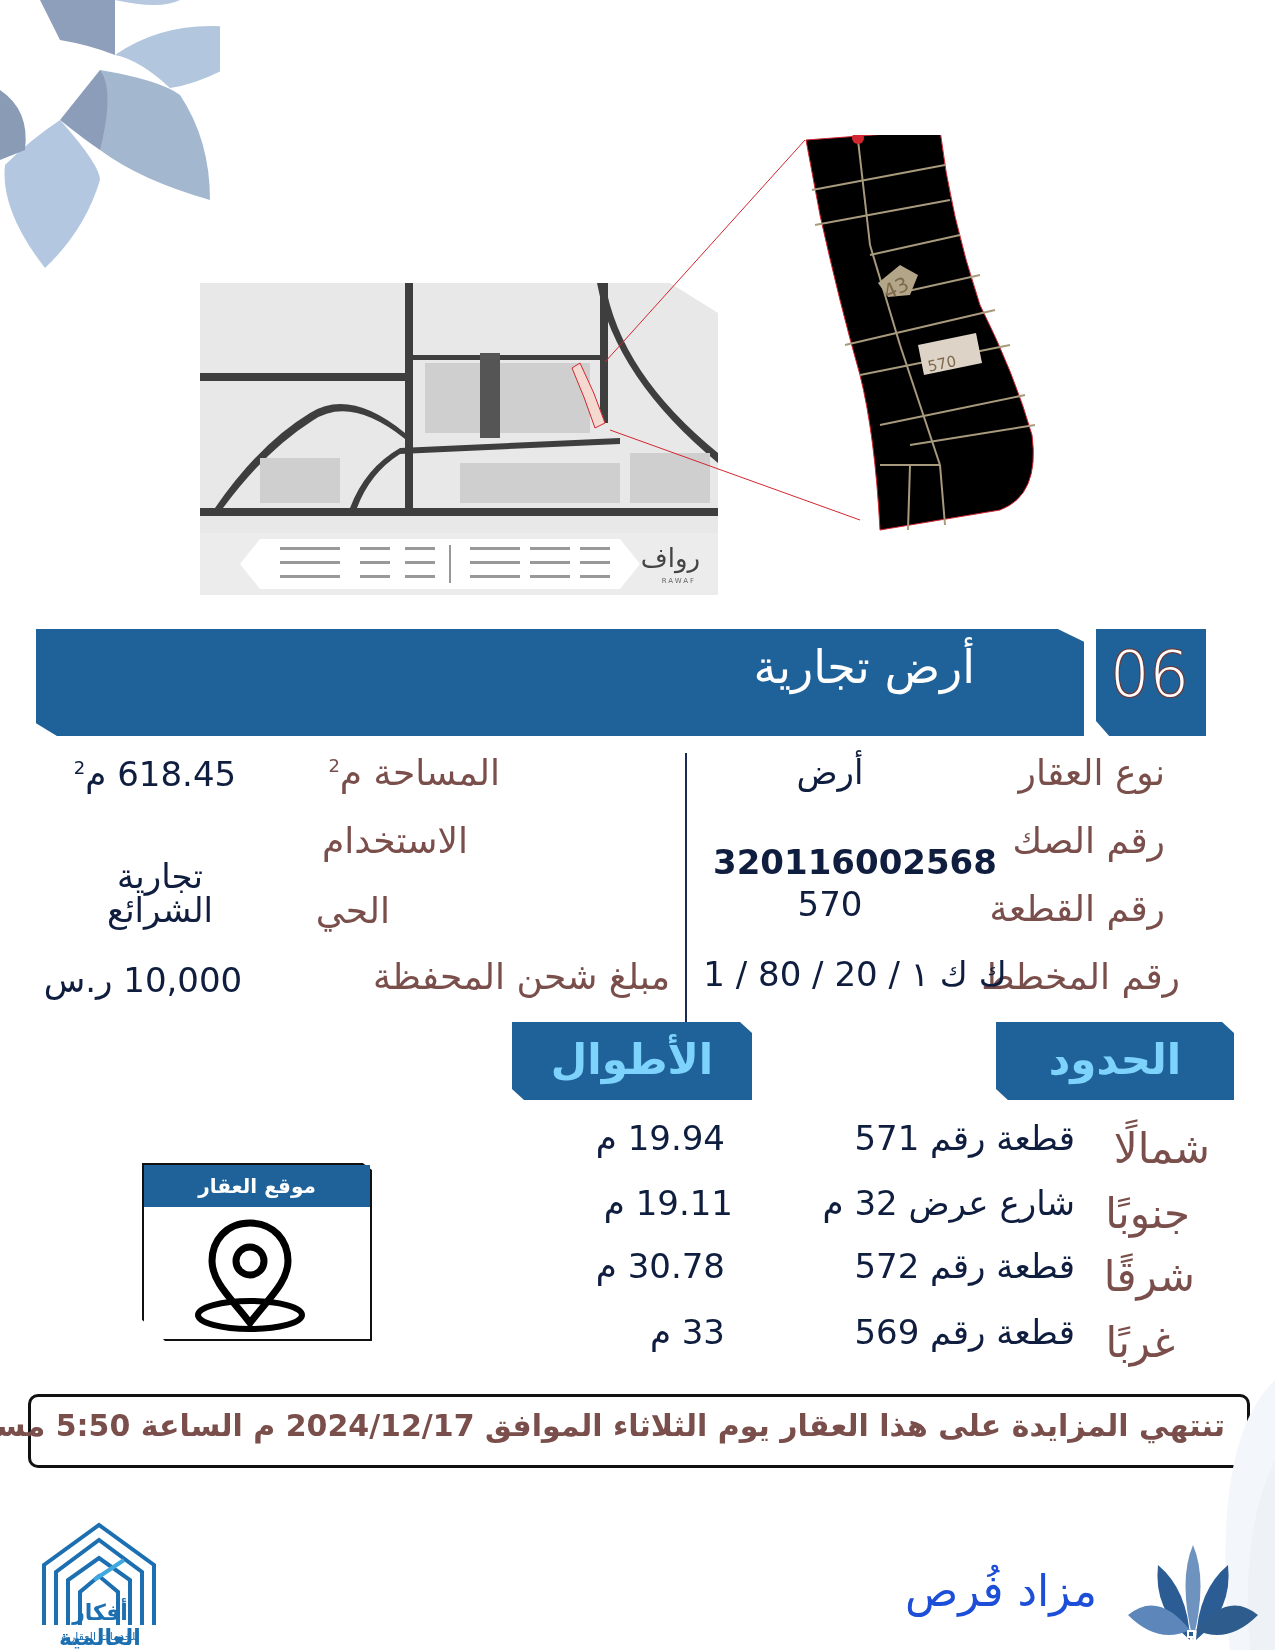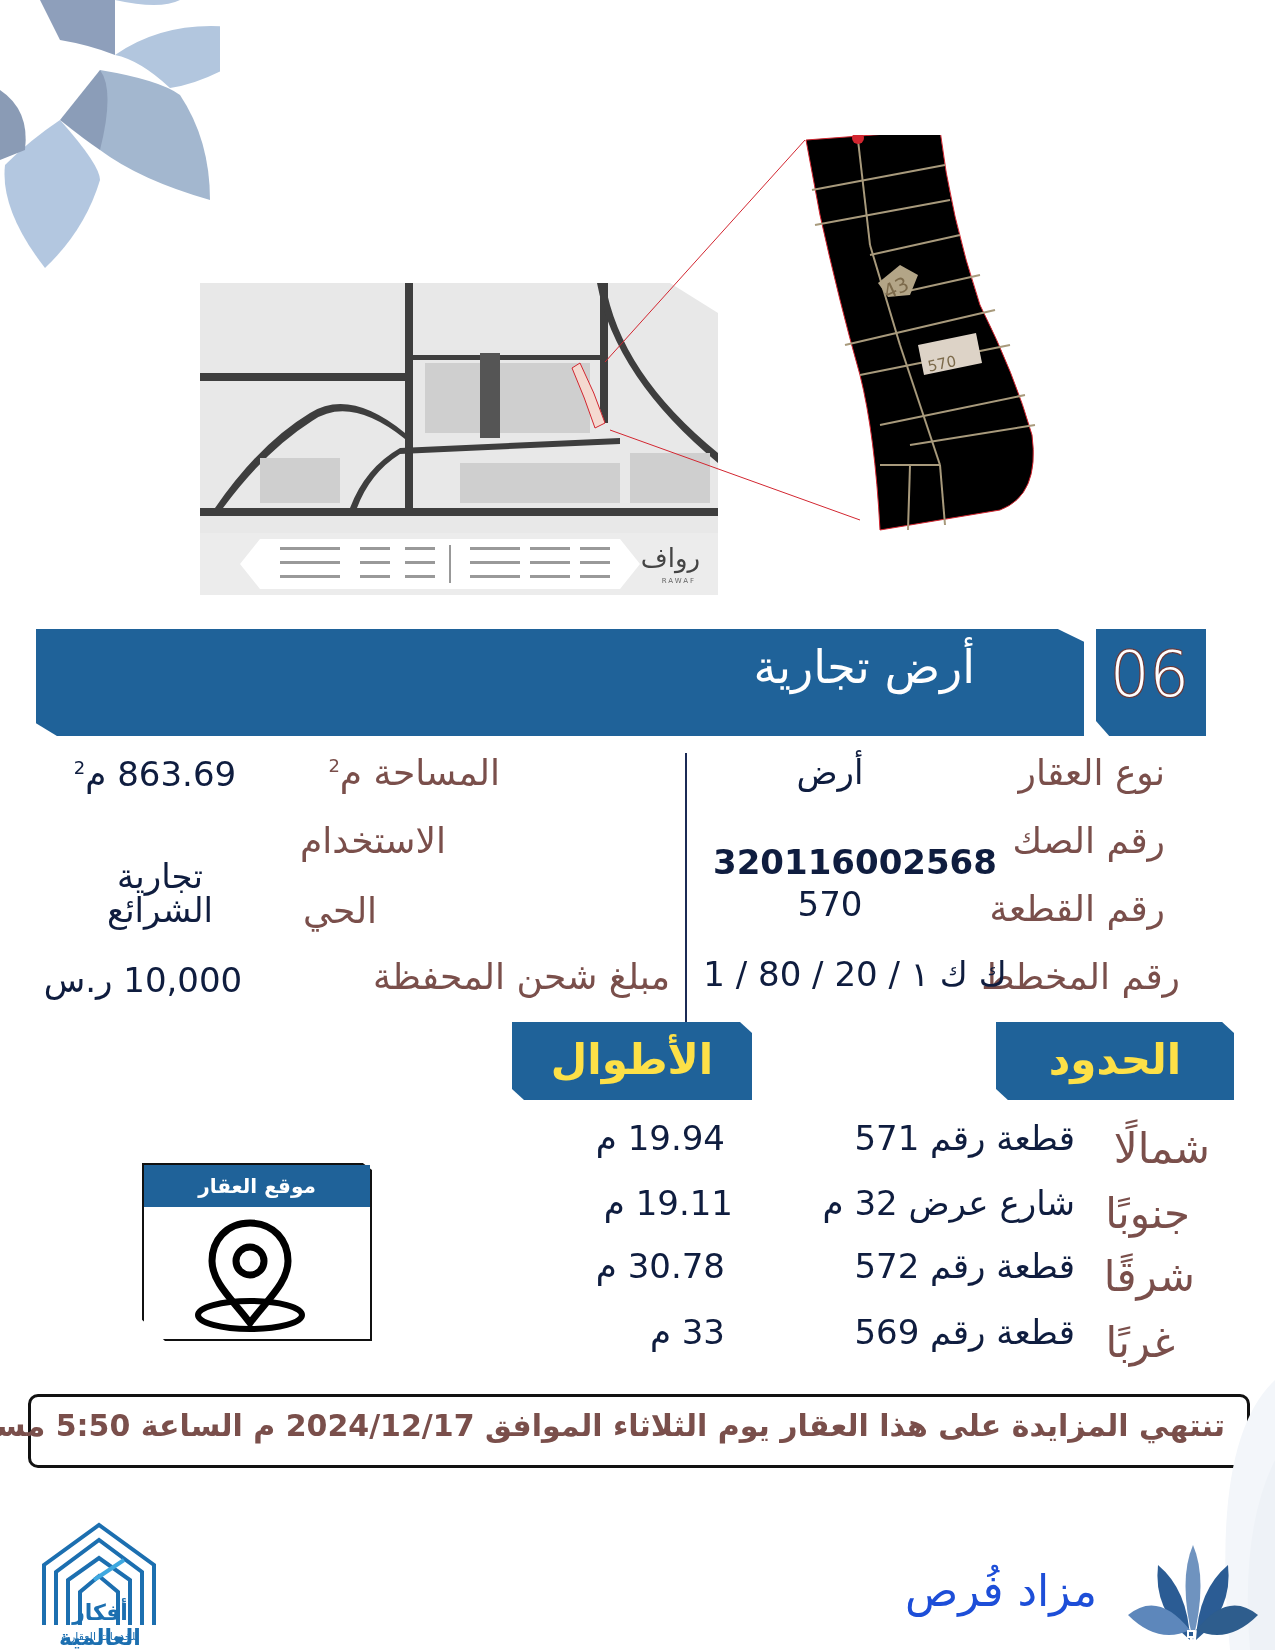--- a/index.html
+++ b/index.html
@@ -26,21 +26,21 @@
     .num-text { left: 1110px; top: 638px; font-size: 62px; color: #ffffff; font-weight: 300;
       text-shadow: 1px 1px 0 #6b3b3b, -1px -1px 0 #6b3b3b, 1px -1px 0 #6b3b3b, -1px 1px 0 #6b3b3b; }
 
     .vline { left: 685px; top: 753px; width: 2px; height: 290px; background: #1b2a55; }
 
     .lbl { color: #7a4f4b; font-size: 36px; direction: rtl; white-space: nowrap; }
     .val { color: #0f1d3f; font-size: 34px; direction: rtl; white-space: nowrap; text-align: center; }
     .sup { font-size: 18px; vertical-align: super; }
 
     
-    .sec-head { background: #1f6299; color: #fde047; font-size: 42px; font-weight: bold; text-align: center; direction: rtl;
+    .sec-head { background: #1f6299; color: #7dd3fc; font-size: 42px; font-weight: bold; text-align: center; direction: rtl;
       clip-path: polygon(0 0, 95% 0, 100% 14%, 100% 100%, 5% 100%, 0 86%); }
     .sec-hudud { left: 996px; top: 1022px; width: 238px; height: 78px; line-height: 76px; }
     .sec-atwal { left: 512px; top: 1022px; width: 240px; height: 78px; line-height: 76px; }
 
     .b-lbl { color: #7a4f4b; font-size: 42px; direction: rtl; white-space: nowrap; margin-top: 14px; }
     .b-val { color: #0f1d3f; font-size: 34px; direction: rtl; white-space: nowrap; }
 
     
     .loc-card { left: 142px; top: 1163px; width: 230px; height: 178px; border: 2px solid #111; background: #fff;
       clip-path: polygon(0 0, 96% 0, 100% 4%, 100% 100%, 10% 100%, 0 88%); }
@@ -173,27 +173,27 @@
 
 <div class="abs lbl" style="right:95px; top:956px;">رقم المخطط</div>
 <div class="abs val" style="left:690px; top:954px; width:330px;">ك ك ١ / 20 / 80 / 1</div>
 
 <div class="abs vline"></div>
 
 <div class="abs lbl" style="left:290px; top:752px; width:210px; text-align:right;">
   <span>المساحة م</span><span class="sup">2</span>
 </div>
 <div class="abs val" style="left:60px; top:754px; width:190px;">
-  <span>863.69 م</span><span class="sup">2</span>
-</div>
-
-<div class="abs lbl" style="left:300px; top:820px; width:190px; text-align:left;">الاستخدام</div>
+  <span>618.45 م</span><span class="sup">2</span>
+</div>
+
+<div class="abs lbl" style="left:300px; top:820px; width:190px; text-align:center;">الاستخدام</div>
 <div class="abs val" style="left:80px; top:856px; width:160px;">تجارية</div>
 
-<div class="abs lbl" style="left:290px; top:890px; width:100px; text-align:center;">الحي</div>
+<div class="abs lbl" style="left:290px; top:890px; width:100px; text-align:right;">الحي</div>
 <div class="abs val" style="left:80px; top:890px; width:160px;">الشرائع</div>
 
 <div class="abs lbl" style="left:305px; top:956px; width:365px; text-align:right;">مبلغ شحن المحفظة</div>
 <div class="abs val" style="left:38px; top:960px; width:210px;">10,000 ر.س</div>
 
 <div class="abs sec-head sec-hudud">الحدود</div>
 <div class="abs sec-head sec-atwal">الأطوال</div>
 
 <div class="abs b-lbl" style="right:65px; top:1110px;">شمالًا</div>
 <div class="abs b-val" style="right:200px; top:1118px;">قطعة رقم 571</div>

